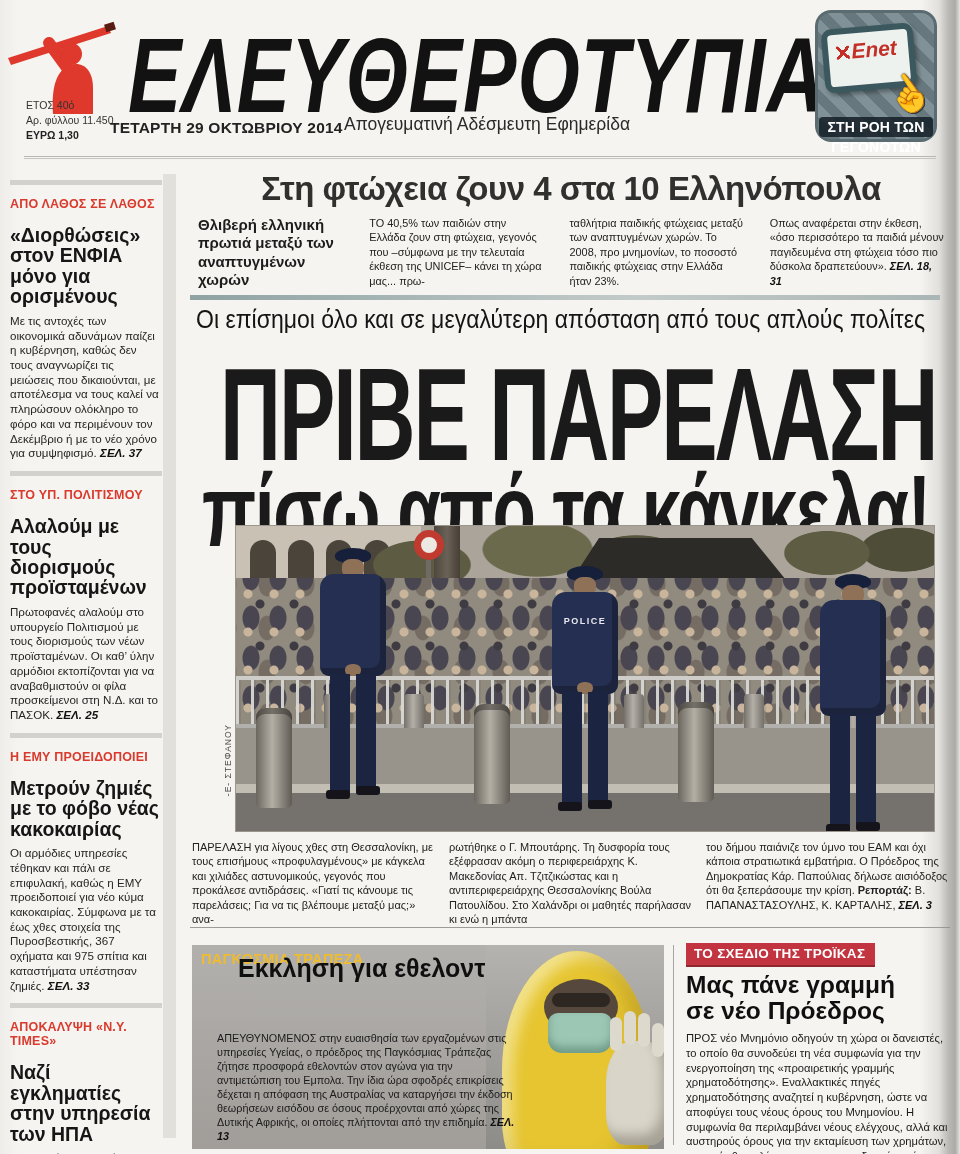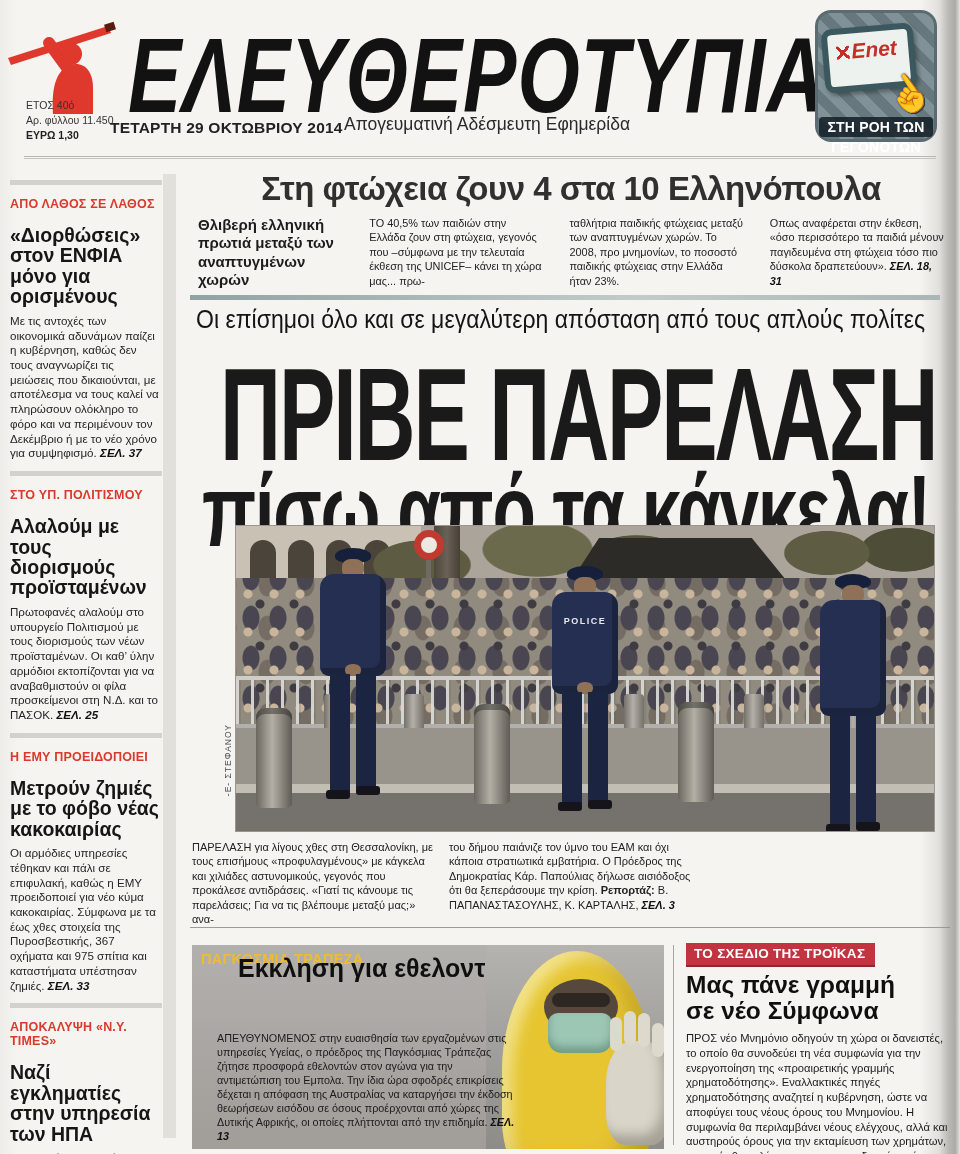--- a/index.html
+++ b/index.html
@@ -294,20 +294,21 @@
         <div class="leg r" style="top:140px; height:110px"></div>
         <div class="foot" style="left:12px; top:250px"></div>
         <div class="foot" style="left:42px; top:248px"></div>
       </div>
     </div>
 
     <div class="credit">-Ε- ΣΤΕΦΑΝΟΥ</div>
 
     <div class="cap-row">
       <div class="cap-col">ΠΑΡΕΛΑΣΗ για λίγους χθες στη Θεσσαλονίκη, με τους επισήμους «προφυλαγμένους» με κάγκελα και χιλιάδες αστυνομικούς, γεγονός που προκάλεσε αντιδράσεις. «Γιατί τις κάνουμε τις παρελάσεις; Για να τις βλέπουμε μεταξύ μας;» ανα-</div>
+      <div class="cap-col">ρωτήθηκε ο Γ. Μπουτάρης. Τη δυσφορία τους εξέφρασαν ακόμη ο περιφερειάρχης Κ. Μακεδονίας Απ. Τζιτζικώστας και η αντιπεριφερειάρχης Θεσσαλονίκης Βούλα Πατουλίδου. Στο Χαλάνδρι οι μαθητές παρήλασαν κι ενώ η μπάντα</div>
       <div class="cap-col"><span>του δήμου παιάνιζε τον ύμνο του ΕΑΜ και όχι κάποια στρατιωτικά εμβατήρια. Ο Πρόεδρος της Δημοκρατίας Κάρ. Παπούλιας δήλωσε αισιόδοξος ότι θα ξεπεράσουμε την κρίση.</span> <b class="rep">Ρεπορτάζ:</b> <span>Β. ΠΑΠΑΝΑΣΤΑΣΟΥΛΗΣ, Κ. ΚΑΡΤΑΛΗΣ,</span> <span class="pageref">ΣΕΛ. 3</span></div>
     </div>
 
     <div class="rule2"></div>
 
     <div class="ebola">
       <div class="eb-kicker">ΠΑΓΚΟΣΜΙΑ ΤΡΑΠΕΖΑ</div>
       <div class="eb-title">
         <span style="display:block">Εκκληση για εθελοντές</span>
       </div>
@@ -325,20 +326,20 @@
       </div>
       <div class="eb-body"><span>ΑΠΕΥΘΥΝΟΜΕΝΟΣ στην ευαισθησία των εργαζομένων στις υπηρεσίες Υγείας, ο πρόεδρος της Παγκόσμιας Τράπεζας ζήτησε προσφορά εθελοντών στον αγώνα για την αντιμετώπιση του Εμπολα. Την ίδια ώρα σφοδρές επικρίσεις δέχεται η απόφαση της Αυστραλίας να καταργήσει την έκδοση θεωρήσεων εισόδου σε όσους προέρχονται από χώρες της Δυτικής Αφρικής, οι οποίες πλήττονται από την επιδημία.</span> <span class="pageref">ΣΕΛ. 13</span></div>
     </div>
 
     <div class="vdiv"></div>
 
     <div class="troika">
       <div class="tk-bar">ΤΟ ΣΧΕΔΙΟ ΤΗΣ ΤΡΟΪΚΑΣ</div>
       <div class="tk-title">
         <span style="display:block">Μας πάνε γραμμή</span>
-        <span style="display:block">σε νέο Σύμφωνα</span>
+        <span style="display:block">σε νέο Πρόεδρος</span>
       </div>
       <div class="tk-body"><span>ΠΡΟΣ νέο Μνημόνιο οδηγούν τη χώρα οι δανειστές, το οποίο θα συνοδεύει τη νέα συμφωνία για την ενεργοποίηση της «προαιρετικής γραμμής χρηματοδότησης». Εναλλακτικές πηγές χρηματοδότησης αναζητεί η κυβέρνηση, ώστε να αποφύγει τους νέους όρους του Μνημονίου. Η συμφωνία θα περιλαμβάνει νέους ελέγχους, αλλά και αυστηρούς όρους για την εκταμίευση των χρημάτων, τα οποία θα καλύπτουν τις χρηματοδοτικές ανάγκες της χώρας.</span> </div>
     </div>
   </div>
 
   <div class="scan-edge"></div>
 </div>
 
 </body></html>

